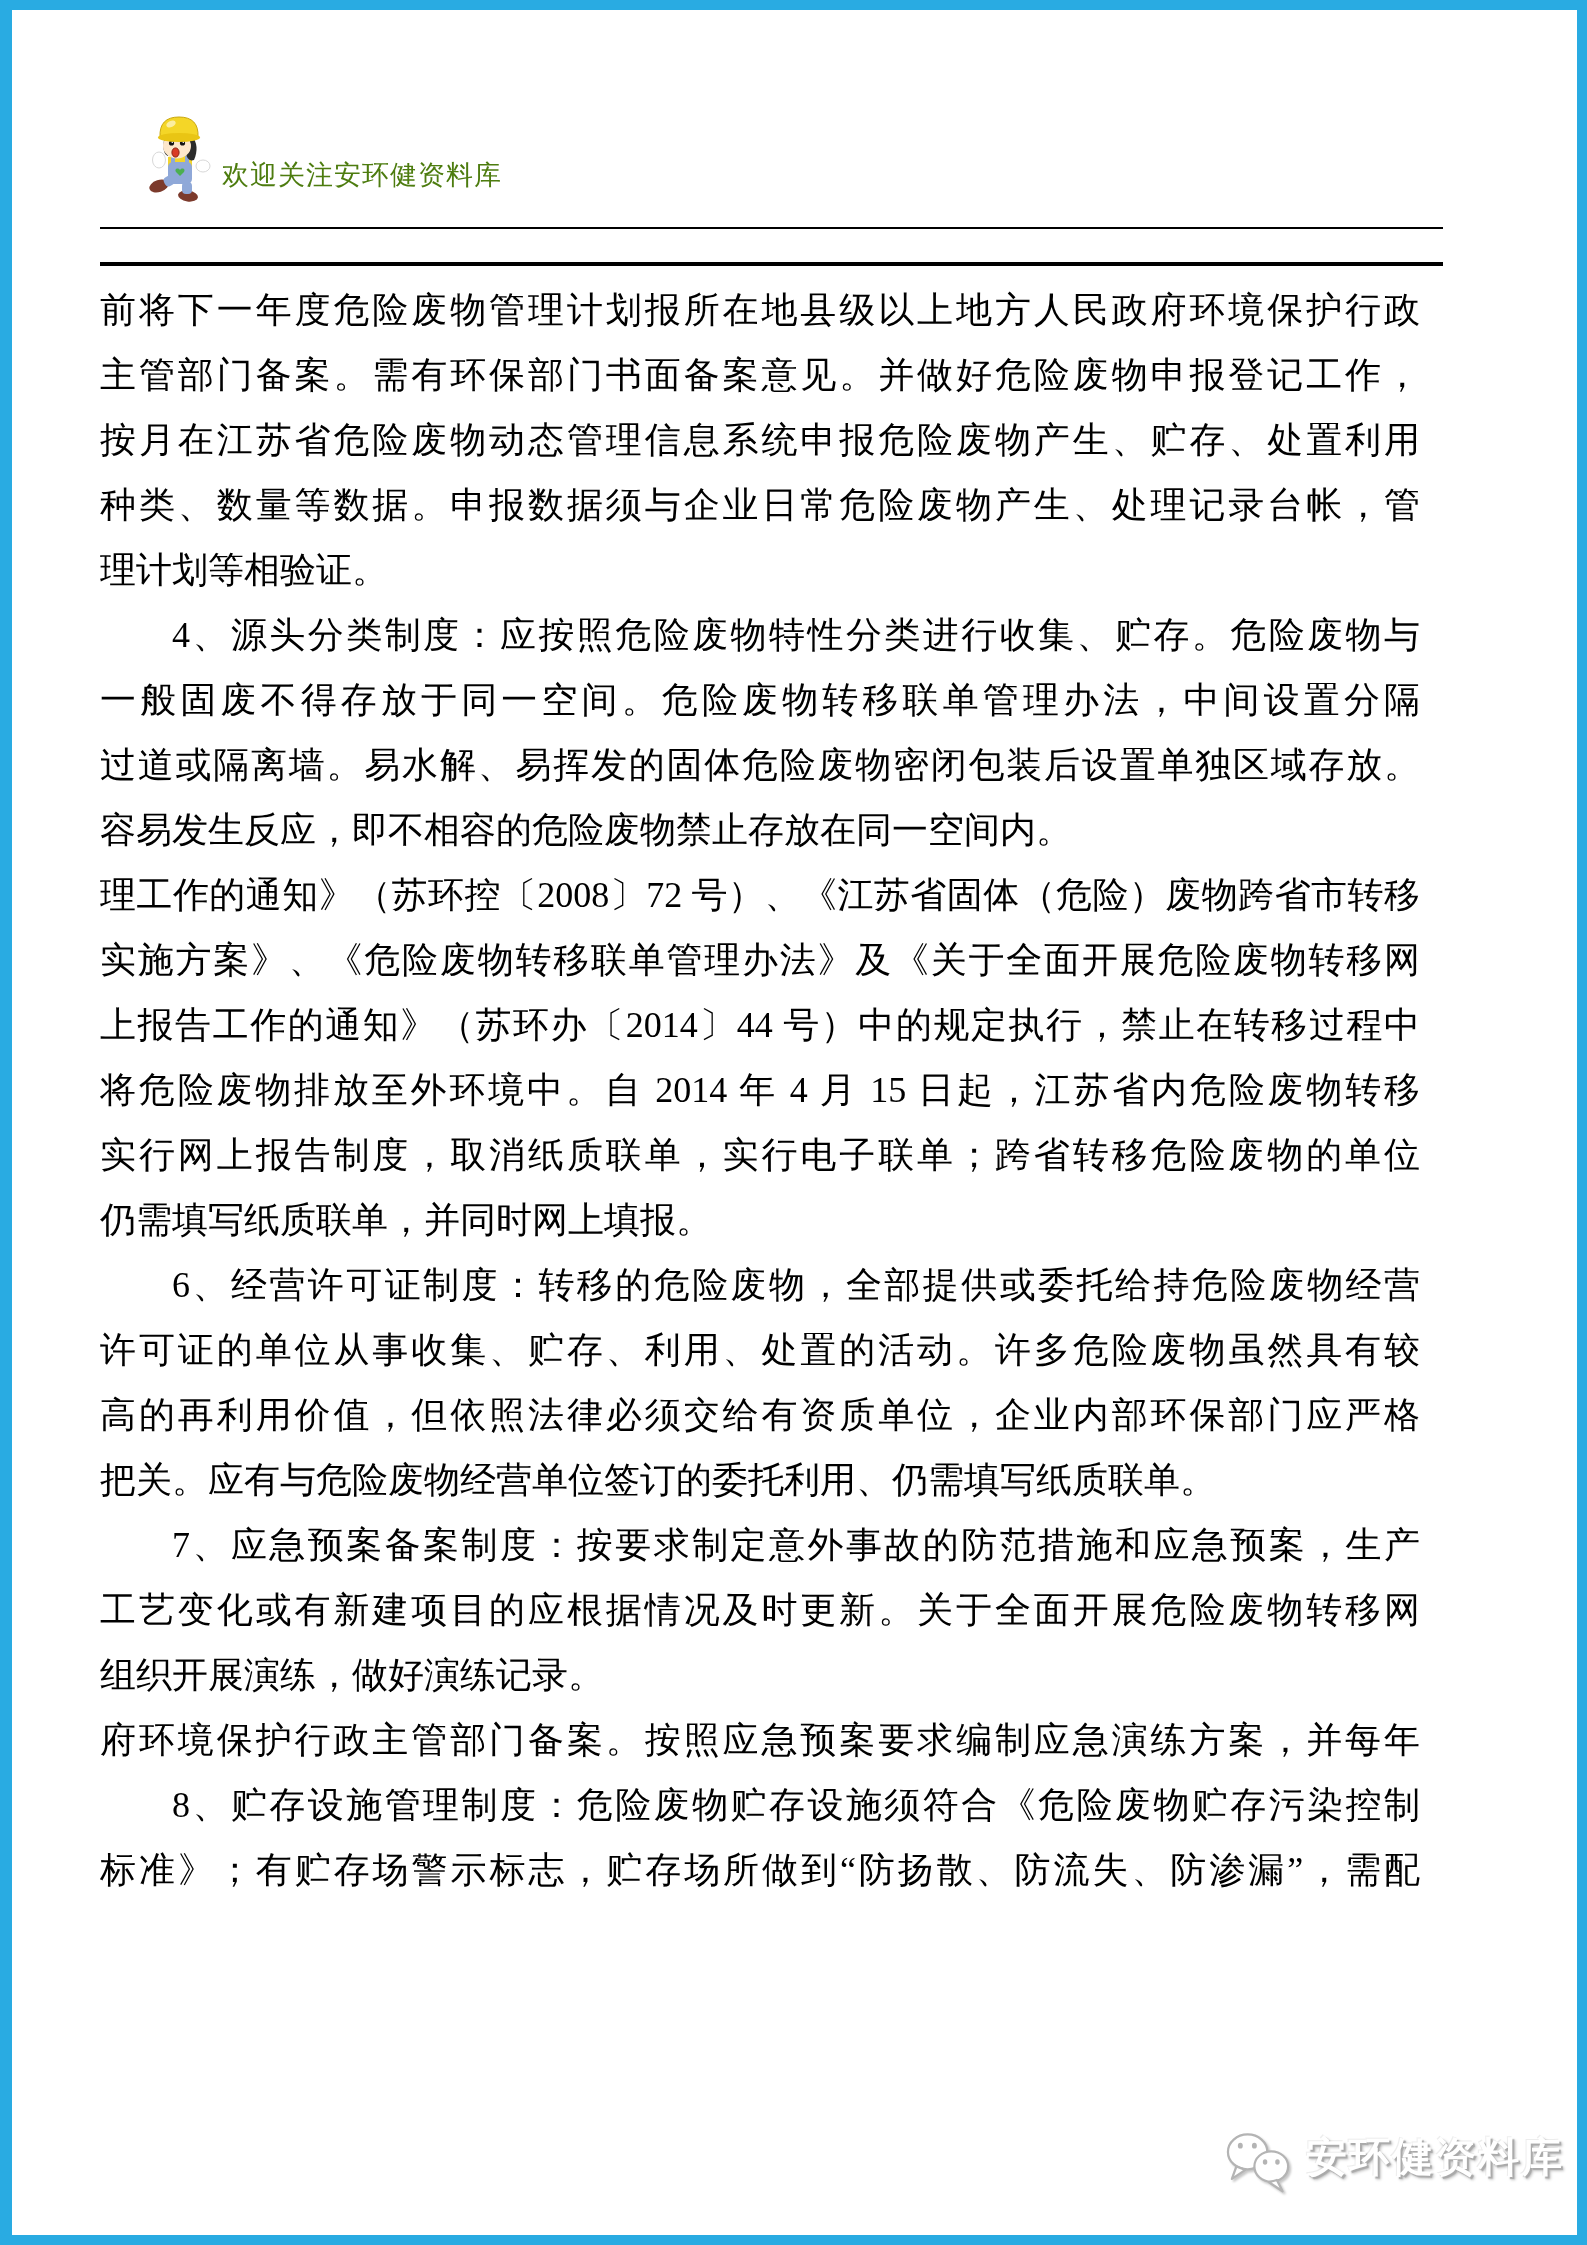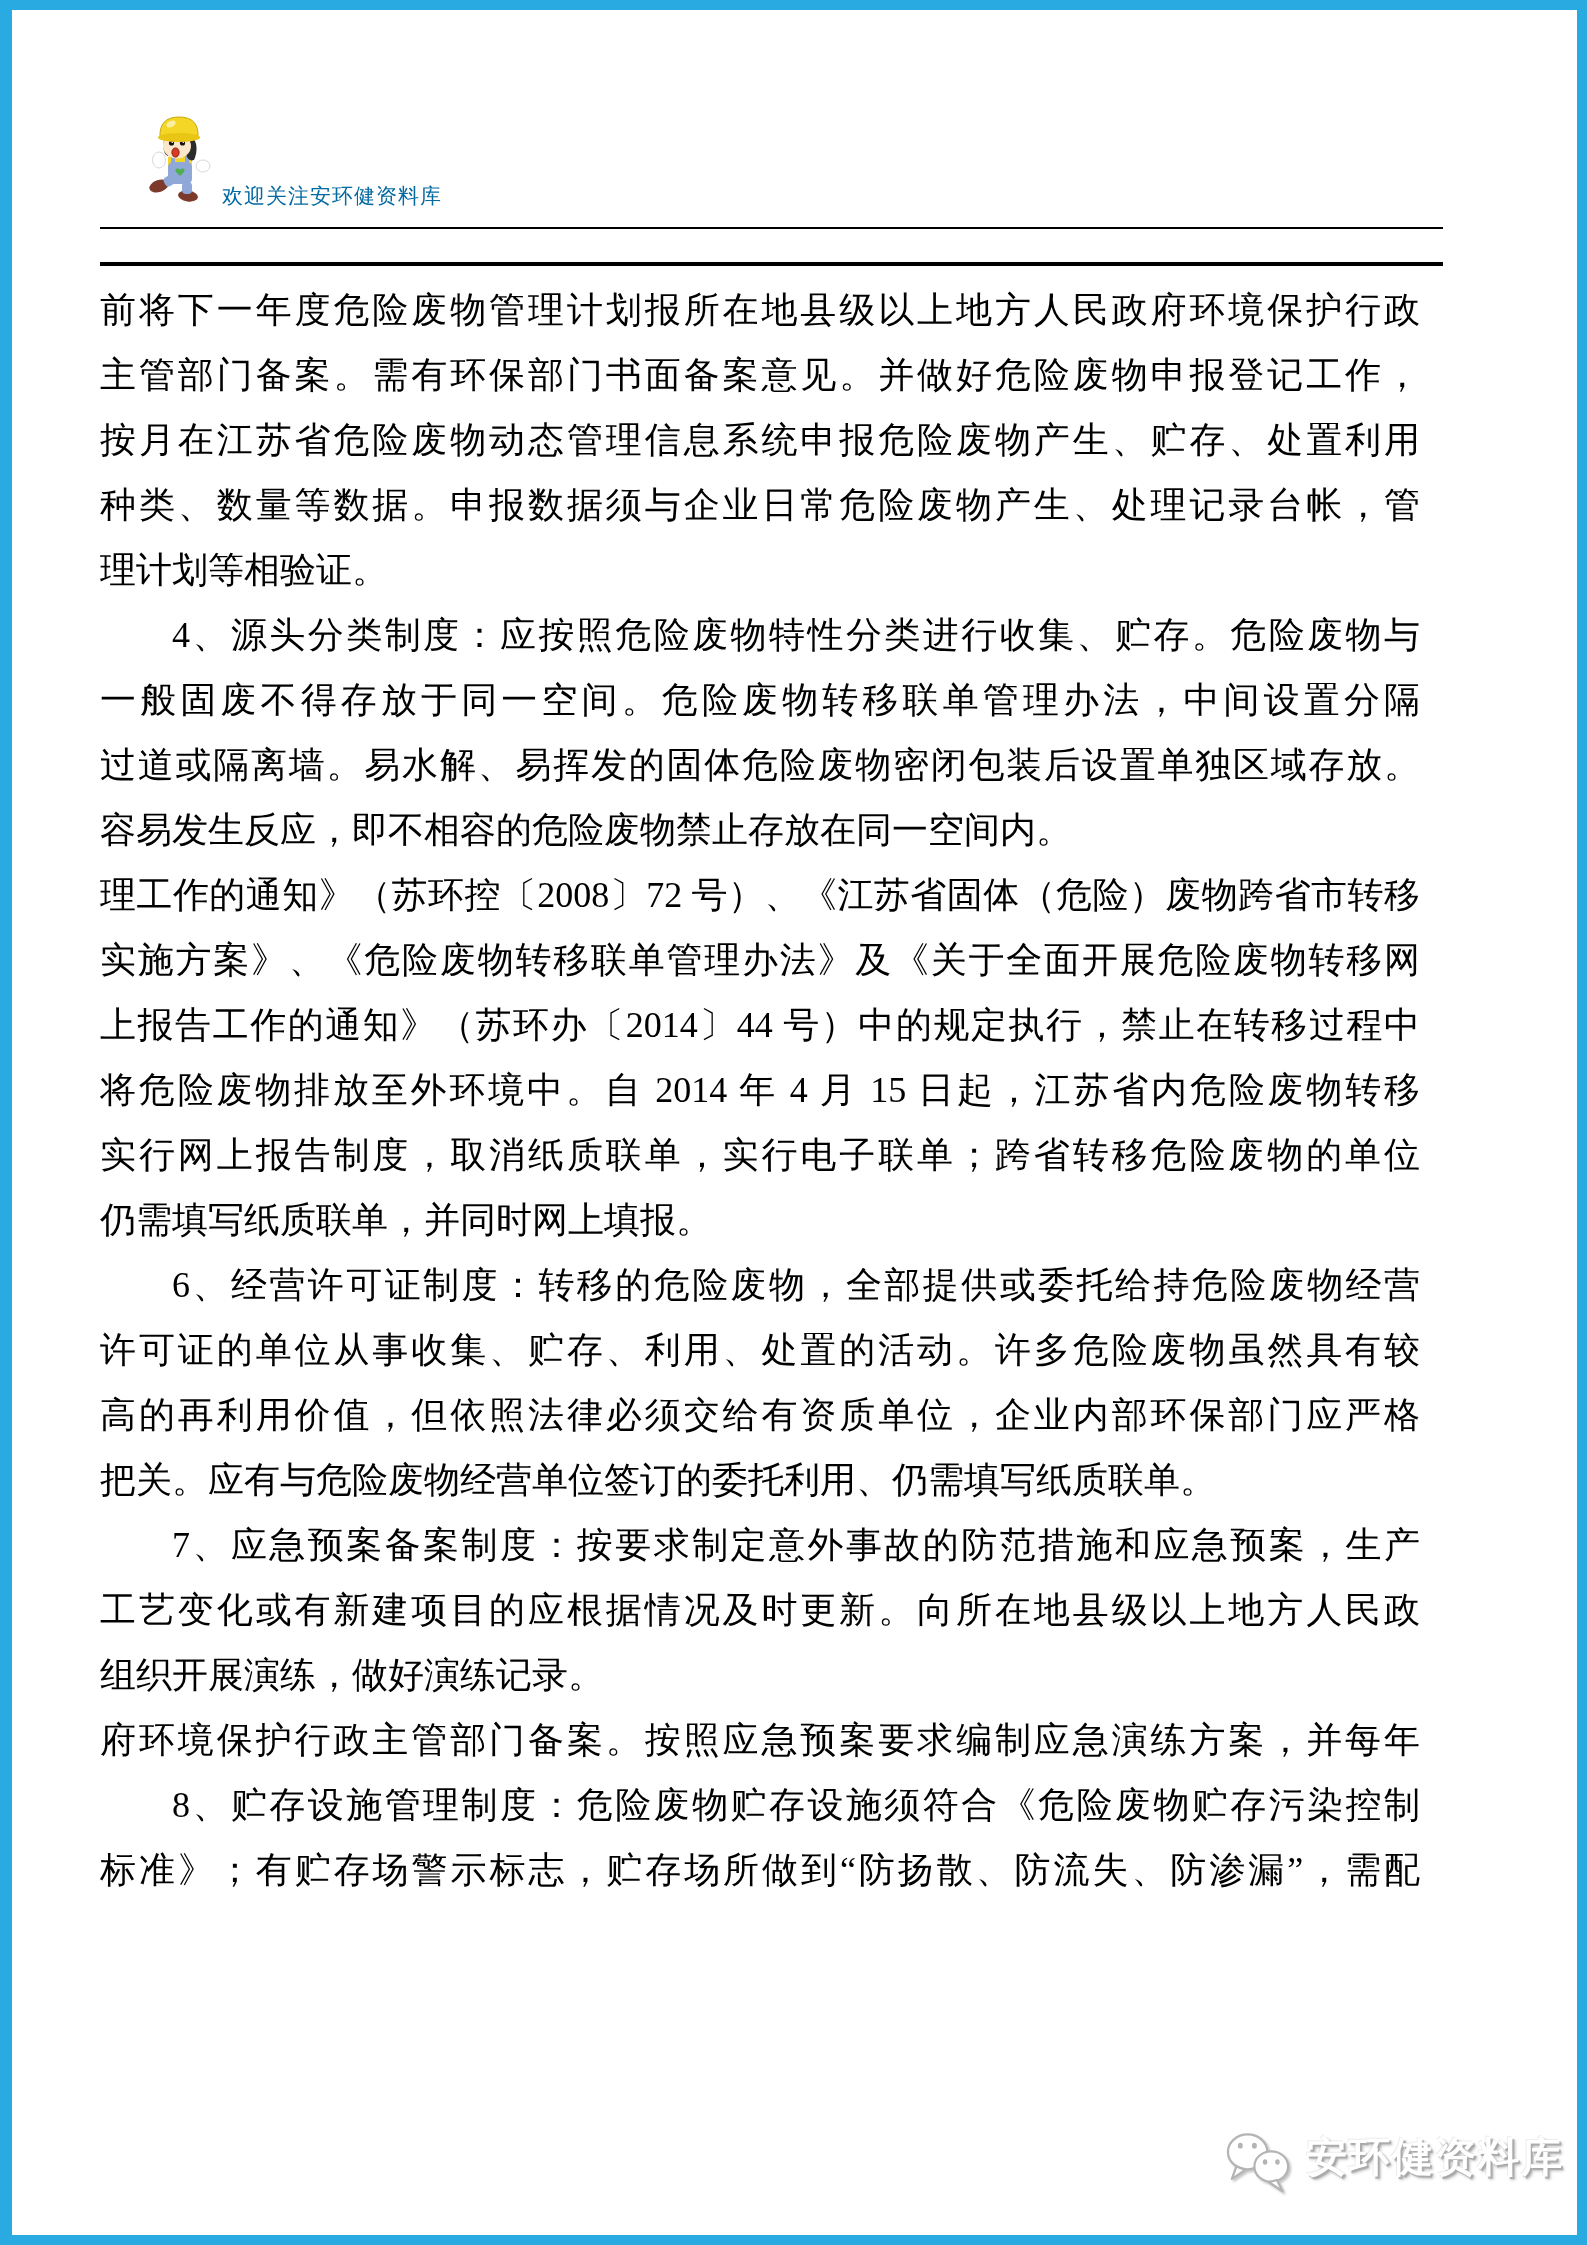--- a/index.html
+++ b/index.html
@@ -15,23 +15,23 @@
     border:10px solid #29abe2;
     border-left-width:12px;
     pointer-events:none;
     z-index:5;
   }
   
   .mascot{
     position:absolute;left:146px;top:110px;width:68px;height:92px;
   }
   .slogan{
-    position:absolute;left:222px;top:179px;
+    position:absolute;left:222px;top:158px;
     font-family:"Liberation Sans","DejaVu Sans",sans-serif;
-    font-size:21px;line-height:34px;color:#0369a1;
+    font-size:27px;line-height:34px;color:#4d7c0f;
     letter-spacing:1px;white-space:nowrap;
   }
   .rule{position:absolute;left:100px;width:1343px;background:#000;}
   .rule.thin{top:227px;height:2px;}
   .rule.thick{top:262px;height:4px;}
   
   .body{
     position:absolute;left:100px;top:278px;width:1320px;
     color:#000000;
   }
@@ -127,21 +127,21 @@
         <div class="line last">仍需填写纸质联单，并同时网上填报。</div>
       </div>
       <div class="para">
         <div class="line indent">6、经营许可证制度：转移的危险废物，全部提供或委托给持危险废物经营</div>
         <div class="line">许可证的单位从事收集、贮存、利用、处置的活动。许多危险废物虽然具有较</div>
         <div class="line">高的再利用价值，但依照法律必须交给有资质单位，企业内部环保部门应严格</div>
         <div class="line last">把关。应有与危险废物经营单位签订的委托利用、仍需填写纸质联单。</div>
       </div>
       <div class="para">
         <div class="line indent">7、应急预案备案制度：按要求制定意外事故的防范措施和应急预案，生产</div>
-        <div class="line">工艺变化或有新建项目的应根据情况及时更新。向所在地县级以上地方人民政</div>
+        <div class="line">工艺变化或有新建项目的应根据情况及时更新。关于全面开展危险废物转移网</div>
         <div class="line last">组织开展演练，做好演练记录。</div>
         <div class="line">府环境保护行政主管部门备案。按照应急预案要求编制应急演练方案，并每年</div>
       </div>
       <div class="para">
         <div class="line indent">8、贮存设施管理制度：危险废物贮存设施须符合《危险废物贮存污染控制</div>
         <div class="line">标准》；有贮存场警示标志，贮存场所做到“防扬散、防流失、防渗漏”，需配</div>
       </div>
     </main>
 
   <div class="footer">

